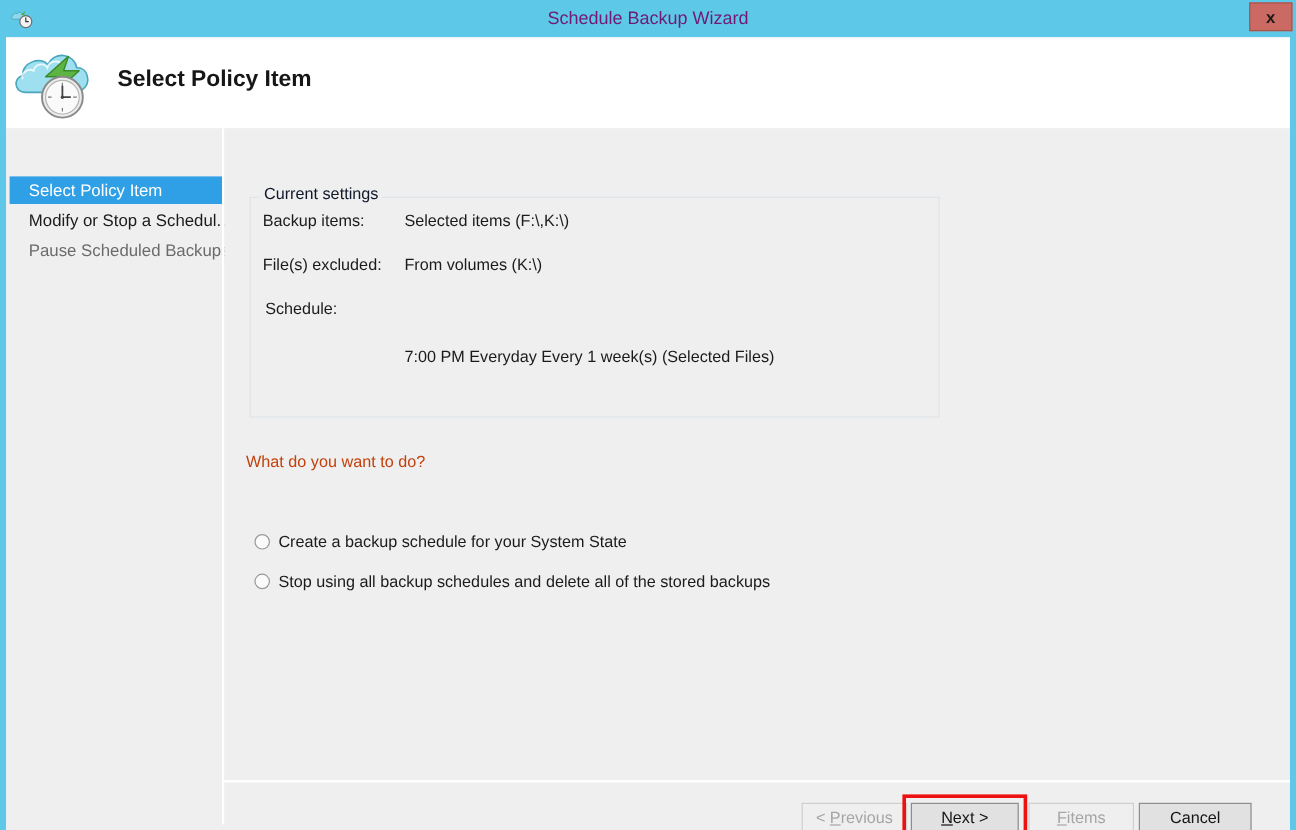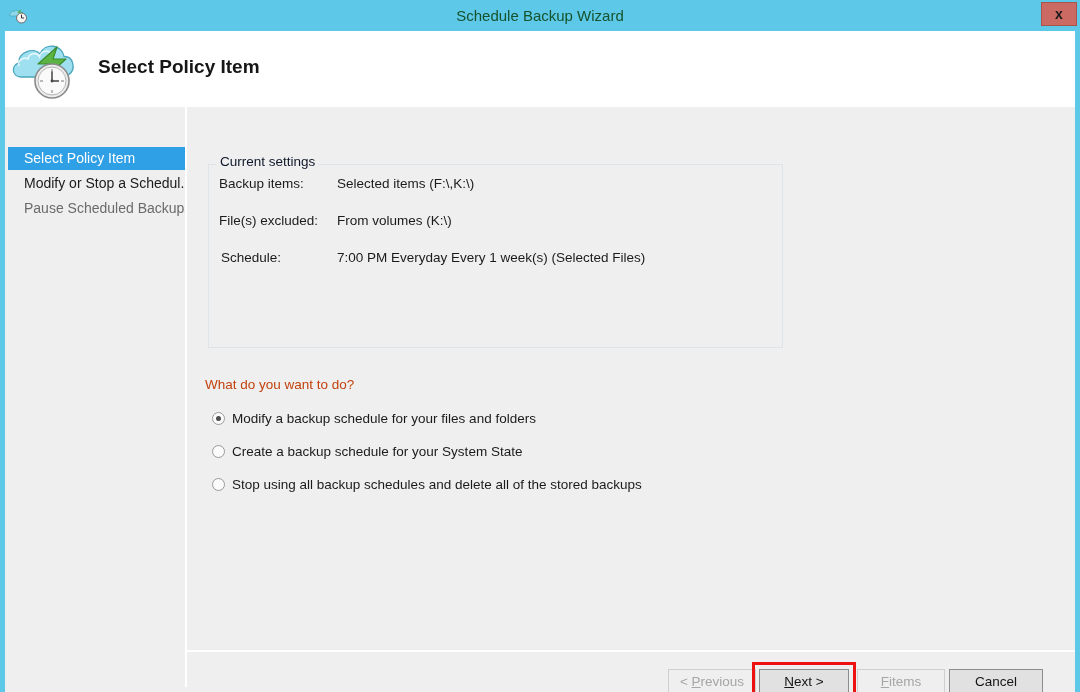--- a/index.html
+++ b/index.html
@@ -29,21 +29,21 @@
   #titlebar-icon {
     position: absolute; left: 8px; top: 4px;
     width: 22px; height: 22px;
   }
   #titlebar-title {
     position: absolute; left: 0; top: 0;
     width: 1080px; height: 31px;
     line-height: 31px;
     text-align: center;
     font-size: 15px;
-    color: #14532d;
+    color: #701a75;
   }
   #close-button {
     position: absolute; right: 3px; top: 2px;
     width: 36px; height: 24px;
     background: #cb6a62;
     border: 1px solid #a8544d;
     box-sizing: border-box;
     cursor: pointer;
   }
   #close-button .glyph {
@@ -259,28 +259,25 @@
       <div class="setting-row" style="left:32px; top:69px; width:540px;">
         <span class="setting-label">Backup items:</span>
         <span class="setting-value">Selected items (F:\,K:\)</span>
       </div>
       <div class="setting-row" style="left:32px; top:106px; width:540px;">
         <span class="setting-label">File(s) excluded:</span>
         <span class="setting-value">From volumes (K:\)</span>
       </div>
       <div class="setting-row" style="left:34px; top:143px; width:540px;">
         <span class="setting-label">Schedule:</span>
-        <span class="setting-value" style="left:116px;">7:00 PM Everyday Every 1 week(s) (Selected Files)</span>
+        <span class="setting-value" style="left:116px;margin-top:40px;">7:00 PM Everyday Every 1 week(s) (Selected Files)</span>
       </div>
 
       <div id="question">What do you want to do?</div>
 
-      <div class="radio-row checked" style="top:304px;">
-        <span class="radio-mark"></span><span>Modify a backup schedule for your files and folders</span>
-      </div>
       <div class="radio-row" style="top:370px;">
         <span class="radio-mark"></span><span>Stop using all backup schedules and delete all of the stored backups</span>
       </div>
       <div class="radio-row" style="top:337px;">
         <span class="radio-mark"></span><span>Create a backup schedule for your System State</span>
       </div>
 
       <div id="footer-sep"></div>
 
       <div class="btn disabled" style="left:481px; width:88px;">

